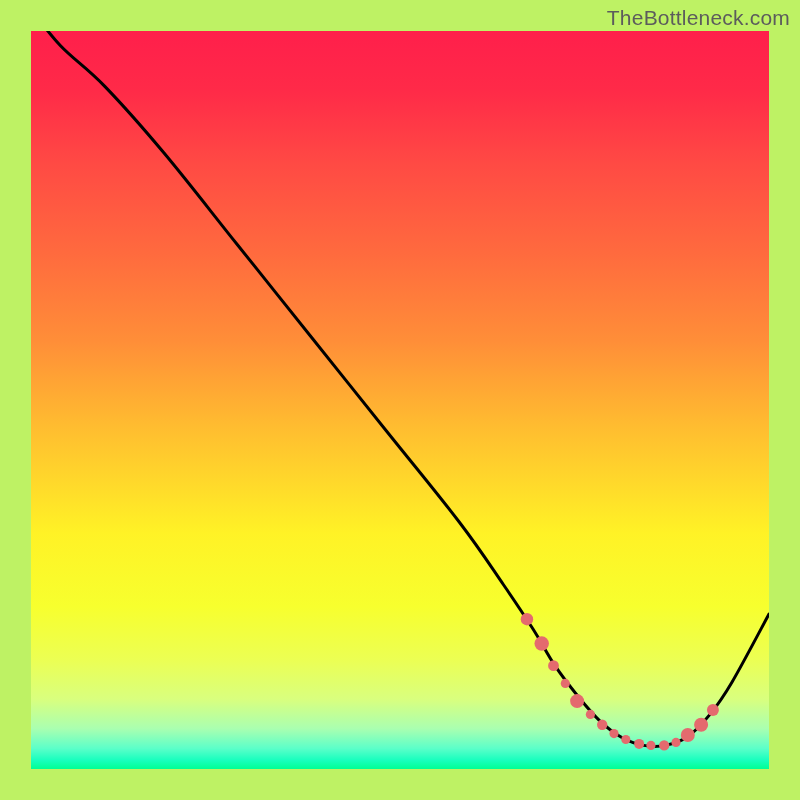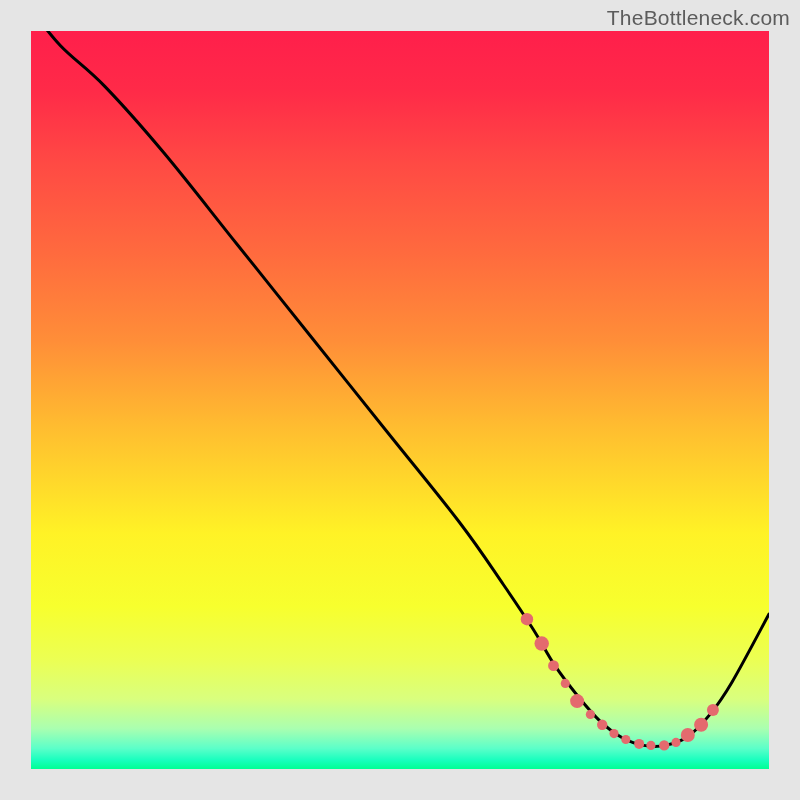--- a/index.html
+++ b/index.html
@@ -8,21 +8,21 @@
     width: 800px;
     height: 800px;
     background: #000;
     overflow: hidden;
     font-family: Arial, Helvetica, sans-serif;
   }
   .stage {
     position: relative;
     width: 800px;
     height: 800px;
-    background: #e5e5e5;
+    background: #bef264;
   }
   .plot-area {
     position: absolute;
     left: 31px;
     top: 31px;
     width: 738px;
     height: 738px;
     overflow: hidden;
   }
   .gradient-bg {

